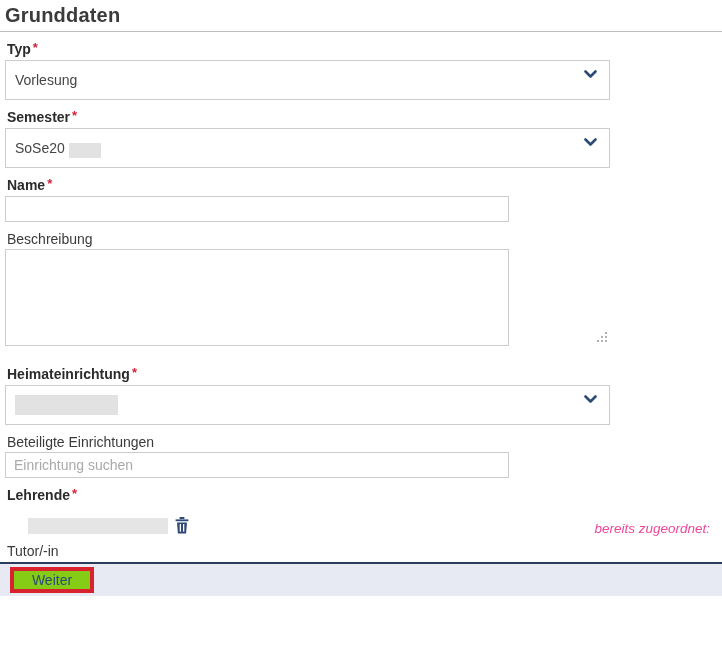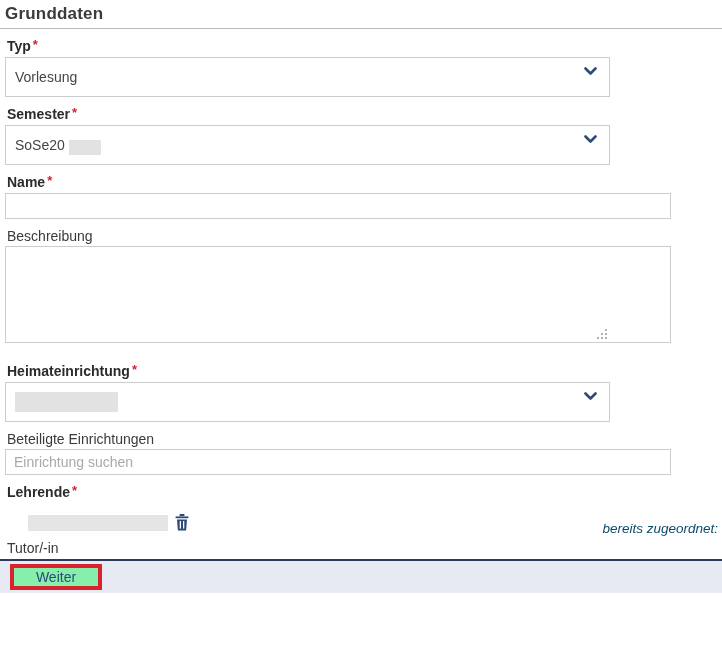--- a/index.html
+++ b/index.html
@@ -5,21 +5,21 @@
   * { box-sizing: border-box; margin: 0; padding: 0; }
   html, body {
     width: 722px; height: 656px;
     background: #ffffff;
     font-family: "Liberation Sans", "DejaVu Sans", sans-serif;
     color: #3a3a3a;
     overflow: hidden;
     position: relative;
   }
   h1.page-title {
-    font-size: 17px;
+    font-size: 20px;
     font-weight: bold;
     color: #3b3b3b;
     padding: 4px 0 4px 5px;
     border-bottom: 1px solid #bcbcbc;
     letter-spacing: 0.2px;
   }
   .form-area { margin-left: 5px; width: 605px; position: relative; }
   .group { margin-top: 9px; }
   .group.first { }
   .lbl {
@@ -45,21 +45,21 @@
     border: 1px solid #cccccc;
     background: #ffffff;
     display: flex; align-items: center;
     padding: 0 28px 0 9px;
     cursor: pointer;
   }
   .sel-val { font-size: 14px; color: #454545; white-space: nowrap; }
   .chev { position: absolute; right: 12px; top: 9px; }
   
   .txt {
-    width: 666px; height: 26px;
+    width: 504px; height: 26px;
     border: 1px solid #cccccc;
     font-family: "Liberation Sans", "DejaVu Sans", sans-serif;
     font-size: 14px;
     color: #454545;
     padding: 0 8px;
     background: #ffffff;
     outline: none;
   }
   .txt::placeholder { color: #a9a9a9; opacity: 1; }
   .ta-wrap { position: relative; width: 605px; }
@@ -86,42 +86,42 @@
   
   .redact { background: #e2e2e2; display: inline-block; }
   .redact.sem { width: 32px; height: 15px; margin-left: 4px; position: relative; top: 2px; }
   .redact.heim { width: 103px; height: 20px; }
   
   .chip-row { margin: 13px 0 0 23px; display: flex; align-items: center; height: 17px; }
   .chip { width: 140px; height: 16px; background: #e5e5e5; }
   .trash-btn { margin-left: 7px; cursor: pointer; background: none; border: none; line-height: 0; }
   .assigned-note {
     position: absolute;
-    top: 521px; right: 4px;
+    top: 521px; right: 12px;
     font-size: 13.5px;
     font-style: italic;
-    color: #0c4a6e;
+    color: #ec4899;
   }
   
   .footer-bar {
     margin-top: 3px;
     width: 722px; height: 34px;
     background: #e8eaf3;
     border-top: 2px solid #2b3c5c;
     display: flex; align-items: center;
   }
   .annotation {
     border: 4px solid #d8232e;
     margin-left: 10px;
     background: #ffffff;
   }
   .weiter {
     display: block;
-    width: 84px; height: 18px;
-    background: #86efac;
+    width: 76px; height: 18px;
+    background: #84cc16;
     border: none;
     font-family: "Liberation Sans", "DejaVu Sans", sans-serif;
     font-size: 14px;
     color: #2e4a77;
     cursor: pointer;
     text-align: center;
   }
 </style>
 </head>
 <body>

